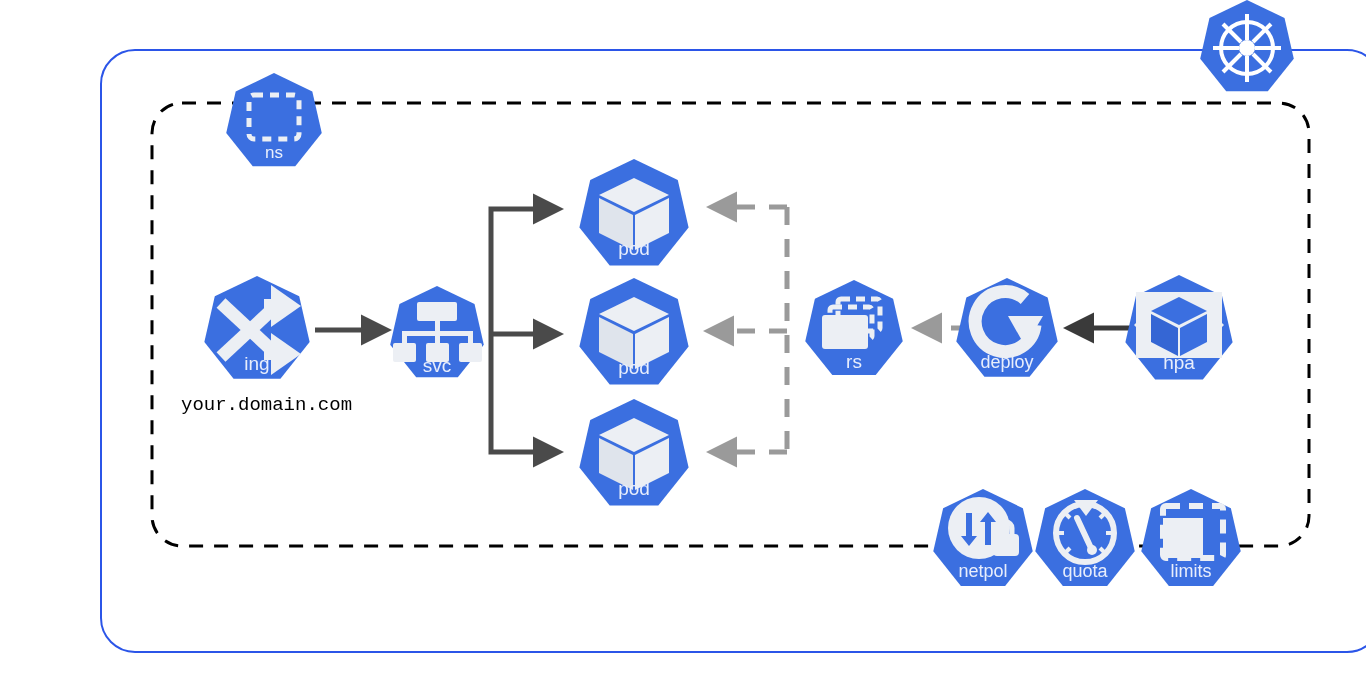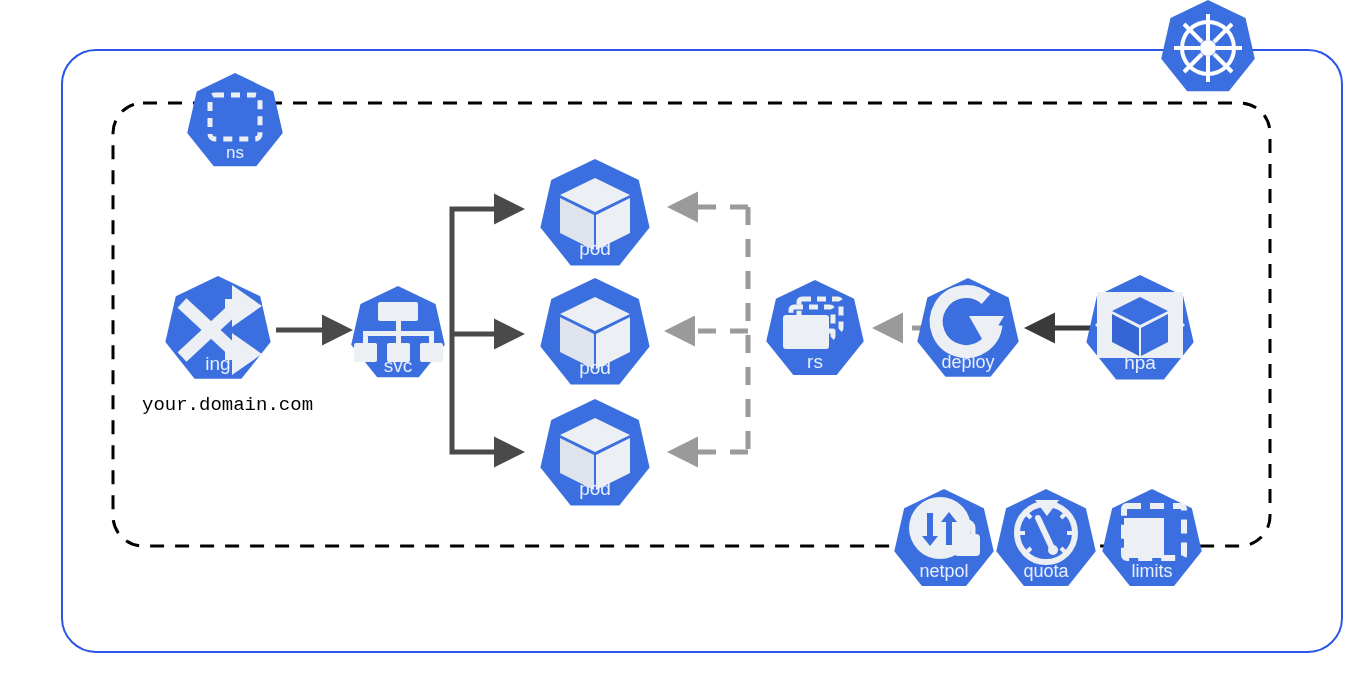--- a/index.html
+++ b/index.html
@@ -10,20 +10,21 @@
   body {
     width: 1366px;
     height: 680px;
     font-family: "Liberation Sans", sans-serif;
     overflow: hidden;
   }
   #stage {
     position: relative;
     width: 1198px;
     height: 680px;
+    margin-left: 39px;
   }
   #diagram {
     position: absolute;
     left: 0;
     top: 0;
   }
   .node-label {
     font-family: "Liberation Sans", sans-serif;
     font-size: 19px;
     fill: #e8eefc;

